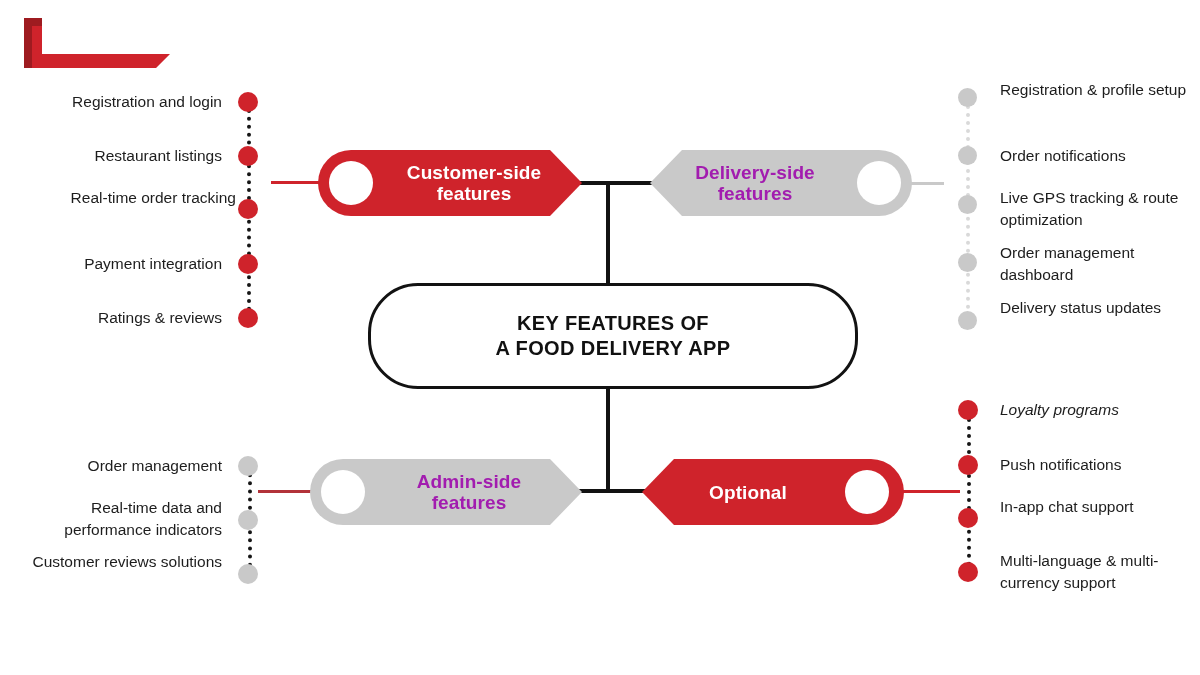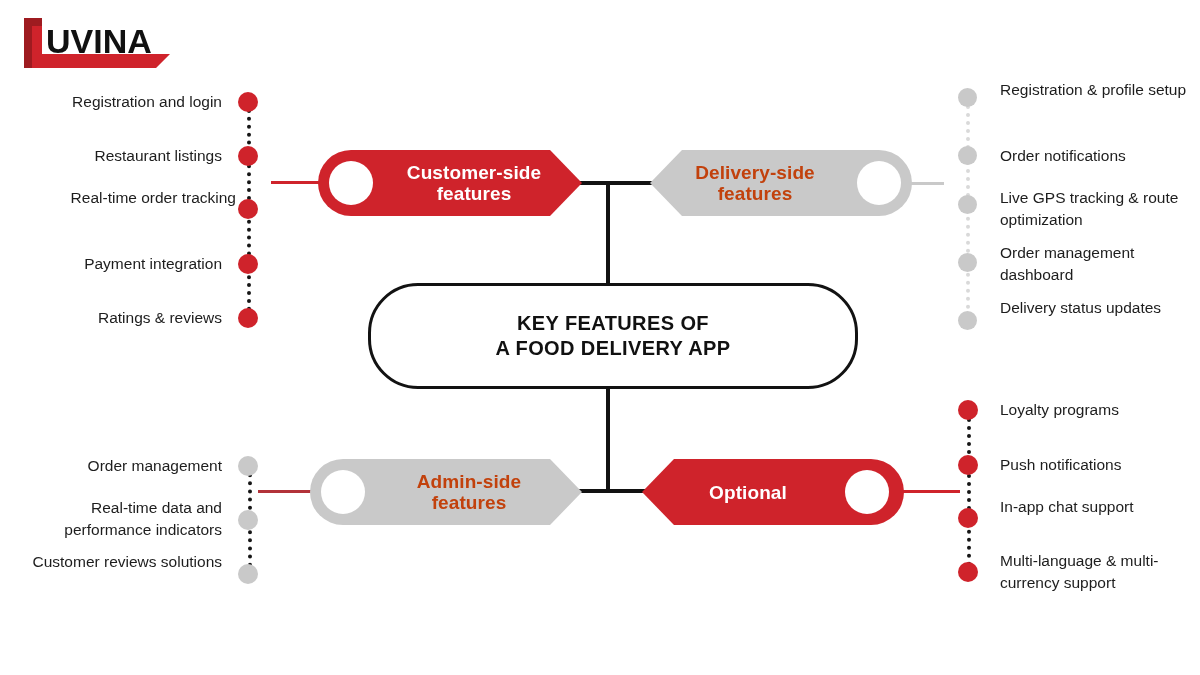--- a/index.html
+++ b/index.html
@@ -83,21 +83,21 @@
   .banner .banner-text {
     position: relative;
     z-index: 3;
     text-align: center;
     font-size: 19px;
     font-weight: 700;
     line-height: 21px;
     letter-spacing: 0.1px;
   }
   .banner.red   .banner-text { color: #ffffff; }
-  .banner.gray  .banner-text { color: #c2410c; }
+  .banner.gray  .banner-text { color: #a21caf; }
   .banner svg { position: absolute; left: 0; top: 0; }
   .banner-knob {
     position: absolute;
     border-radius: 50%;
     background: #ffffff;
     z-index: 2;
   }
 
   
   #center-node {
@@ -127,21 +127,20 @@
 </head>
 <body>
 
 <div id="canvas">
 
   <div id="logo">
     <svg width="150" height="52" viewBox="0 0 150 52">
       <polygon points="4,2 22,2 22,38 150,38 136,52 4,52" fill="#CF232B"></polygon>
       <polygon points="4,2 22,2 22,10 12,10 12,52 4,52" fill="#9E1B20"></polygon>
     </svg>
-    <span id="logo-word">UVINA</span>
   </div>
 
   <div class="hline" style="left:568px; top:181px; width:120px; height:4px; background:#121212;"></div>
 
   <div class="vline" style="left:606px; top:181px; width:4px; height:104px; background:#121212;"></div>
 
   <div class="hline" style="left:568px; top:489px; width:120px; height:4px; background:#121212;"></div>
 
   <div class="vline" style="left:606px; top:381px; width:4px; height:112px; background:#121212;"></div>
 
@@ -234,18 +233,18 @@
       <span>Optional</span>
     </div>
   </div>
 
   <div class="dotline dark" style="left:967px; top:410px; height:164px;"></div>
   <div class="dot red" style="left:958px; top:400px; width:20px; height:20px;"></div>
   <div class="dot red" style="left:958px; top:455px; width:20px; height:20px;"></div>
   <div class="dot red" style="left:958px; top:508px; width:20px; height:20px;"></div>
   <div class="dot red" style="left:958px; top:562px; width:20px; height:20px;"></div>
 
-  <div class="label left-al" style="left:1000px; top:399px; width:195px;">Loyalty programs</div>
+  <div class="label left-al" style="left:1000px; top:399px; width:195px;font-style:italic;">Loyalty programs</div>
   <div class="label left-al" style="left:1000px; top:454px; width:195px;">Push notifications</div>
   <div class="label left-al" style="left:1000px; top:496px; width:195px;">In-app chat support</div>
   <div class="label left-al" style="left:1000px; top:550px; width:200px;">Multi-language &amp; multi-currency support</div>
 
 </div>
 
 </body></html>

